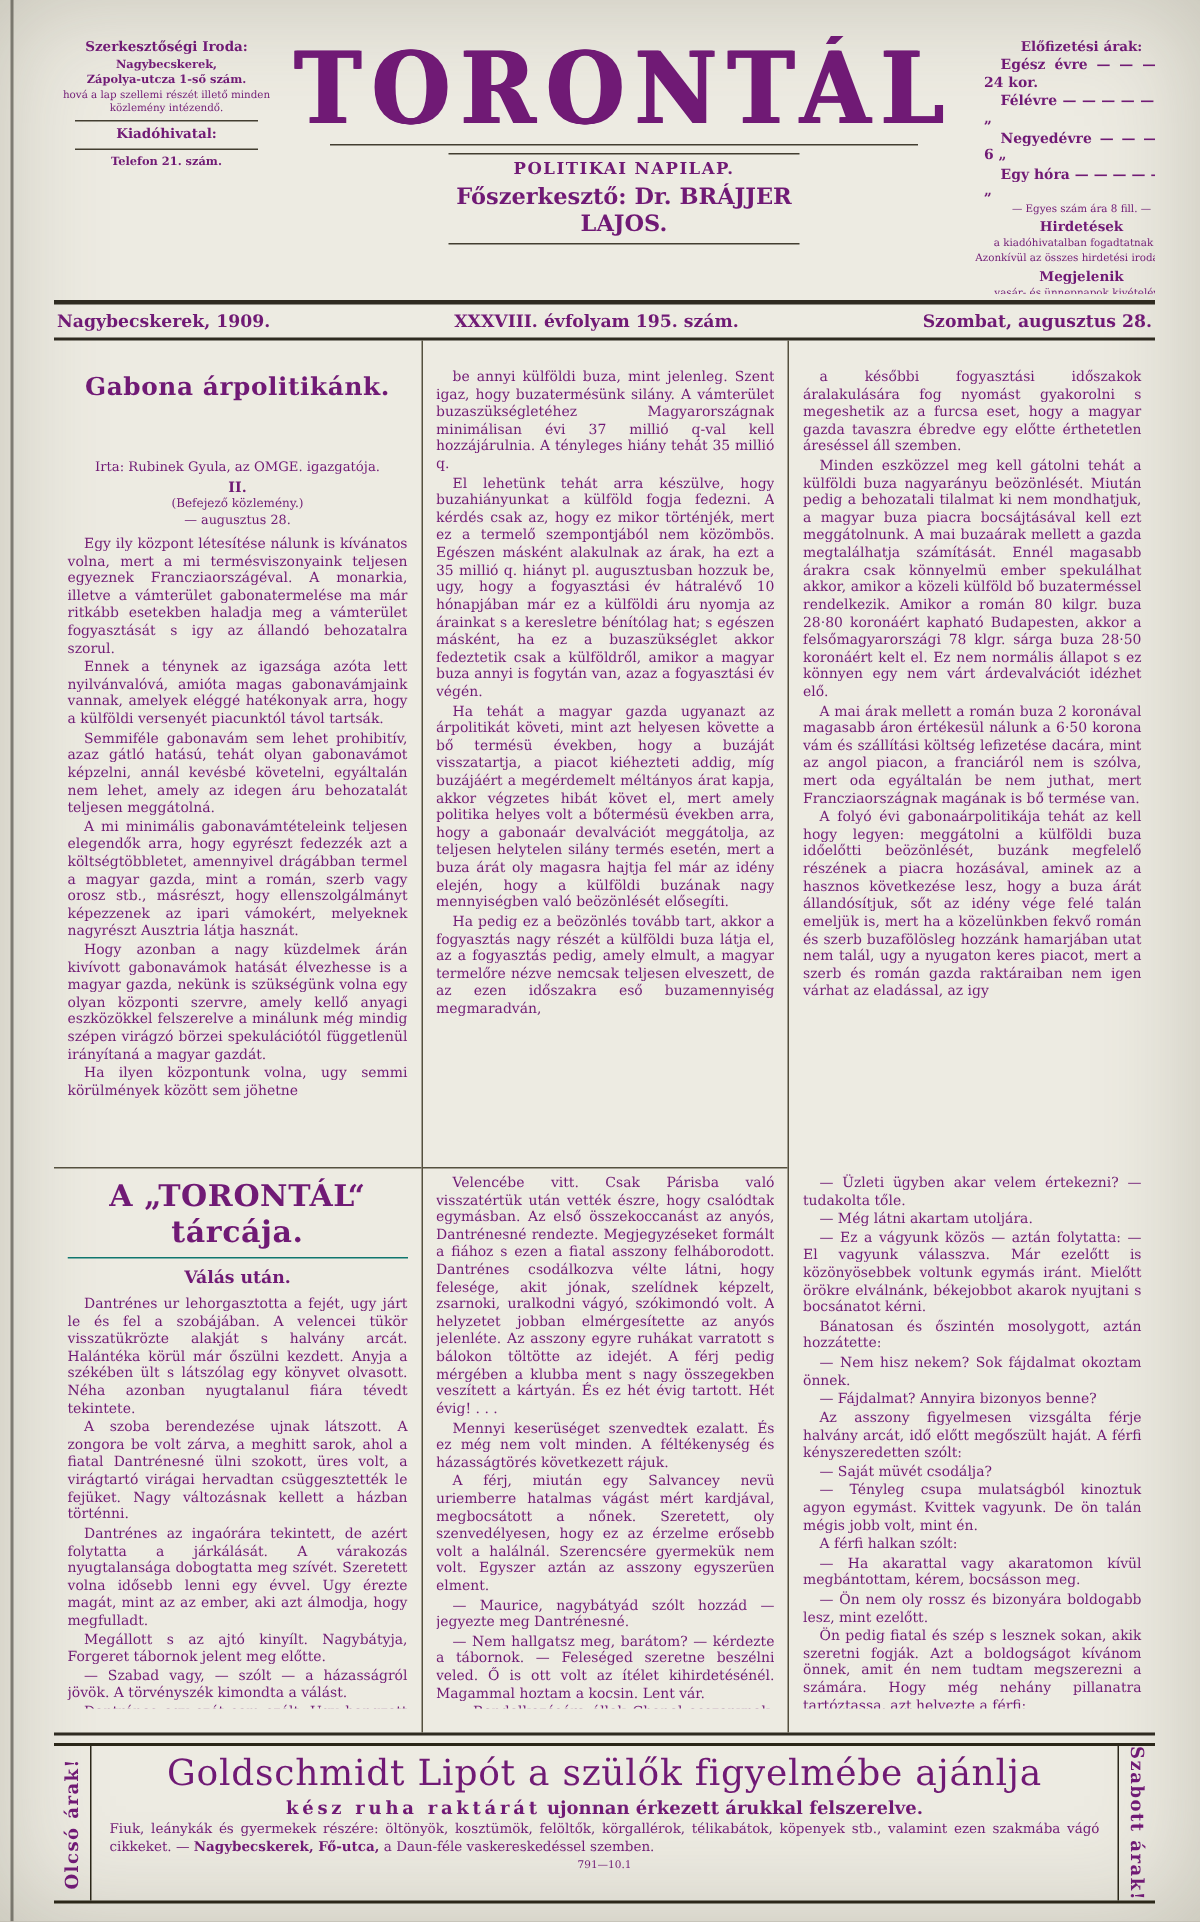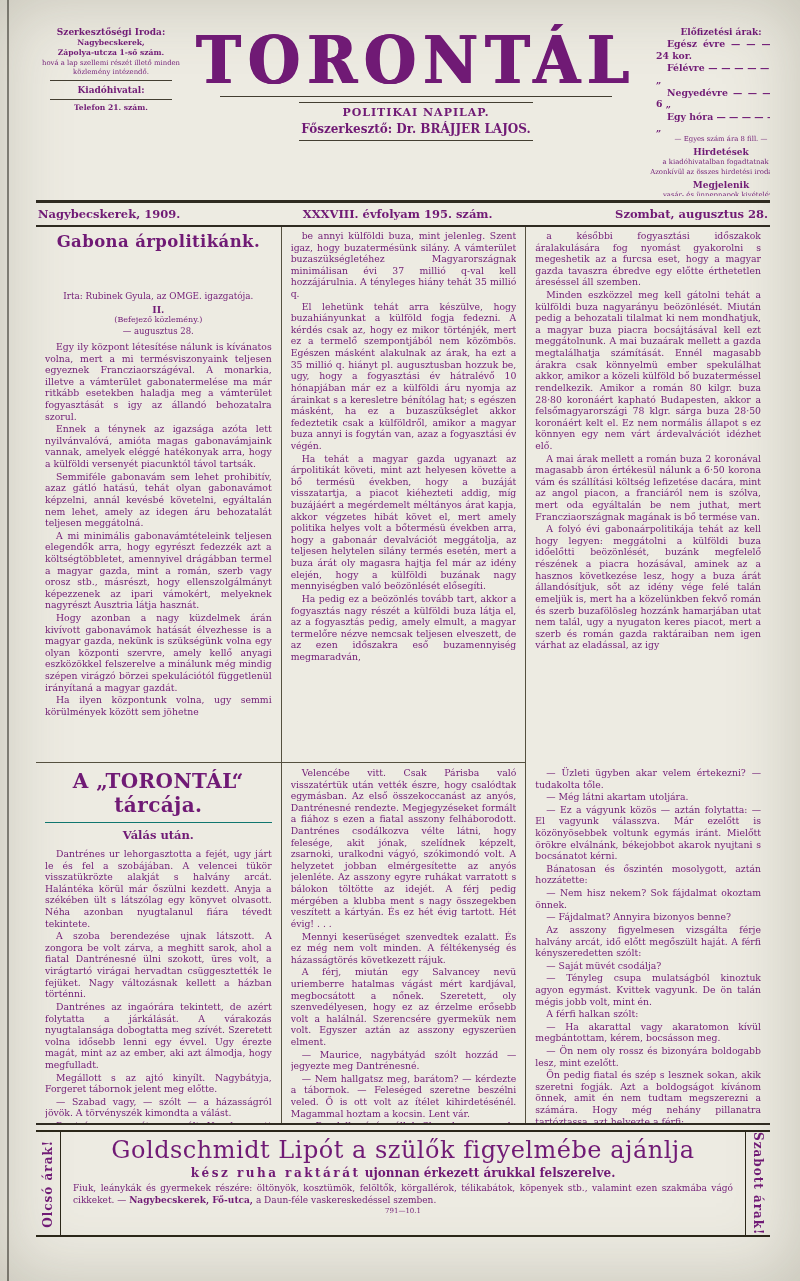--- a/index.html
+++ b/index.html
@@ -18,31 +18,31 @@
   .small-box { font-size:7.2px; line-height:1.35; text-align:center; }
   .bold-head { font-weight:bold; font-size:9px; display:block; margin-top:2px; }
   .bold-line { font-weight:bold; font-size:7.6px; display:block; }
   .tiny { font-size:6.9px; display:block; }
   .hr-thin { border:0; border-top:1px solid #433e31; margin:3px 14px; }
   .masthead { text-align:center; padding-top:6px; }
   .masthead-title { font-size:60px; font-weight:bold; letter-spacing:7px; line-height:1.02; transform:scaleY(1.1); text-shadow:1px 0 0 currentColor, -0.5px 0 0 currentColor; white-space:nowrap; }
   .masthead-rule { border:0; border-top:1px solid #433e31; margin:5px 24px 0; }
   .subtitle-box { width:234px; margin:5px auto 0; border-top:1px solid #433e31; border-bottom:1px solid #433e31; padding:3px 0 4px; }
   .subtitle { font-weight:bold; font-size:11px; letter-spacing:1px; }
-  .editor { font-weight:bold; font-size:12px; margin-top:3px; }
+  .editor { font-weight:bold; font-size:15px; margin-top:3px; }
   .price-line { font-size:7.4px; font-weight:bold; text-align:left; padding:0 10px; }
 
   
   .dateline { display:flex; justify-content:space-between; align-items:center;
     border-top:3px solid #2f2b21; border-bottom:2px solid #2f2b21;
     padding:4px 2px; font-weight:bold; font-size:11.5px; margin-top:4px; }
 
   
   .body-grid { display:grid; grid-template-columns:1fr 1fr 1fr; border-bottom:2px solid #2f2b21; }
-  .col { padding:0 9px; }
+  .col { padding:16px 9px; }
   .col + .col { border-left:1px solid #55503f; }
   .col-top { height:532px; overflow:hidden; padding-top:3px; }
   .col-div { height:7px; position:relative; }
   .col-div.lined::after { content:""; position:absolute; left:-9px; right:-9px; top:3px; border-top:1px solid #55503f; }
   .col-bottom { height:357px; overflow:hidden; padding-top:1px; }
   .paras p, p.body-p { font-size:9.3px; line-height:1.25; text-align:justify; text-indent:11px; margin-bottom:1px; }
 
   .article-title { font-size:16.5px; font-weight:bold; text-align:center; margin:2px 0 5px; letter-spacing:.4px; }
   .article-byline { font-size:8.8px; text-align:center;margin-top:40px; }
   .article-part { font-size:9.5px; font-weight:bold; text-align:center; margin-top:3px; }

